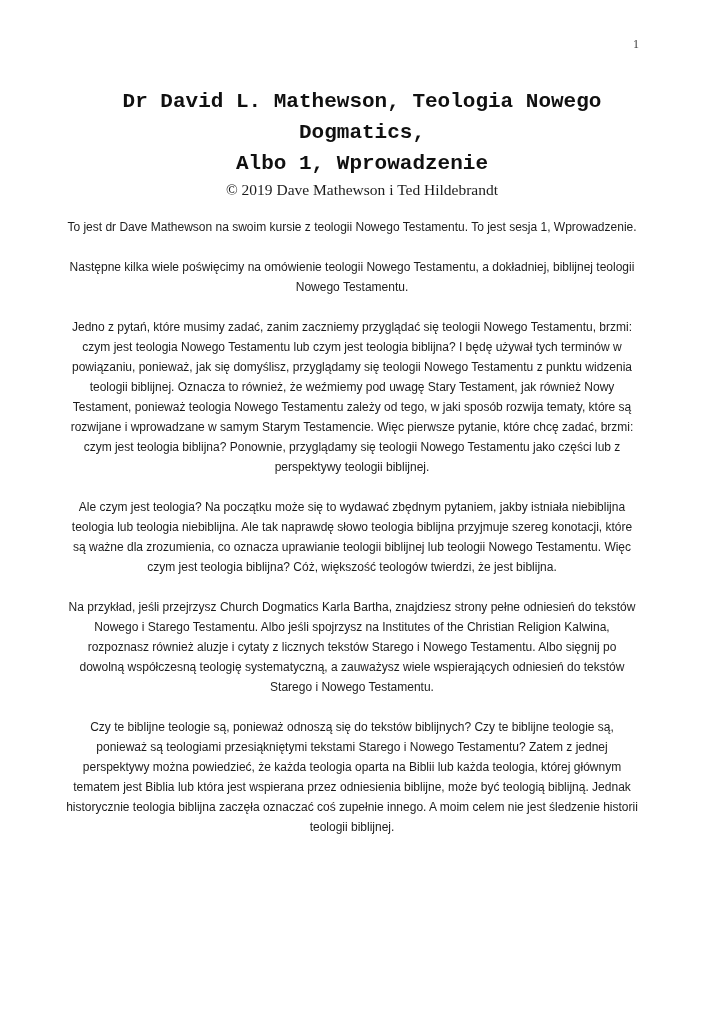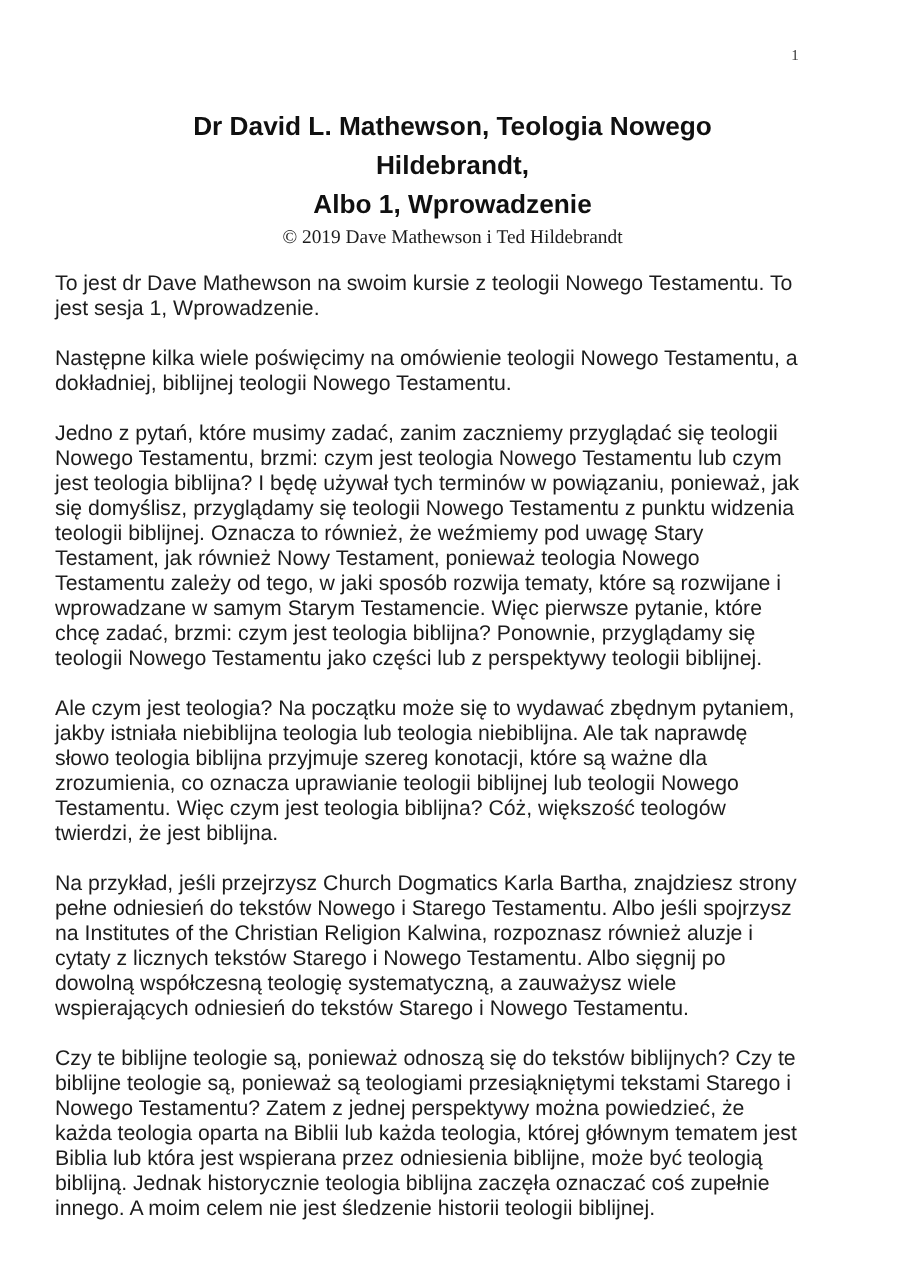--- a/index.html
+++ b/index.html
@@ -28,49 +28,50 @@
   .title-block {
     margin-top: 86px;
     text-align: center;
   }
   .title-line {
     font-size: 21px;
     font-weight: bold;
     line-height: 31px;
     color: #101010;
     letter-spacing: 0px;
+    font-family: Liberation Mono, monospace;
   }
   .copyright {
     font-family: "Liberation Serif", serif;
     font-size: 15.5px;
     line-height: 20px;
     color: #1c1c1c;
     margin-top: 1px;
   }
   .body-text {
-    margin: 17px 84px 0 44px;
-    font-size: 17px;
+    margin: 17px 84px 0 64px;
+    font-size: 12px;
     line-height: 20px;
-    text-align: left;
+    text-align: center;
   }
   .body-text p {
     margin: 0 0 20px 0;
     padding: 0;
   }
 </style>
 </head>
 <body>
 
 <div class="page">
 
   <div class="page-number">1</div>
 
   <div class="title-block">
     <div class="title-line">Dr David L. Mathewson, Teologia Nowego</div>
-    <div class="title-line">Hildebrandt,</div>
+    <div class="title-line">Dogmatics,</div>
     <div class="title-line">Albo 1, Wprowadzenie</div>
     <div class="copyright">© 2019 Dave Mathewson i Ted Hildebrandt</div>
   </div>
 
   <div class="body-text">
     <p>To jest dr Dave Mathewson na swoim kursie z teologii Nowego Testamentu. To jest sesja 1, Wprowadzenie.</p>
     <p>Następne kilka wiele poświęcimy na omówienie teologii Nowego Testamentu, a dokładniej, biblijnej teologii Nowego Testamentu.</p>
     <p>Jedno z pytań, które musimy zadać, zanim zaczniemy przyglądać się teologii Nowego Testamentu, brzmi: czym jest teologia Nowego Testamentu lub czym jest teologia biblijna? I będę używał tych terminów w powiązaniu, ponieważ, jak się domyślisz, przyglądamy się teologii Nowego Testamentu z punktu widzenia teologii biblijnej. Oznacza to również, że weźmiemy pod uwagę Stary Testament, jak również Nowy Testament, ponieważ teologia Nowego Testamentu zależy od tego, w jaki sposób rozwija tematy, które są rozwijane i wprowadzane w samym Starym Testamencie. Więc pierwsze pytanie, które chcę zadać, brzmi: czym jest teologia biblijna? Ponownie, przyglądamy się teologii Nowego Testamentu jako części lub z perspektywy teologii biblijnej.</p>
     <p>Ale czym jest teologia? Na początku może się to wydawać zbędnym pytaniem, jakby istniała niebiblijna teologia lub teologia niebiblijna. Ale tak naprawdę słowo teologia biblijna przyjmuje szereg konotacji, które są ważne dla zrozumienia, co oznacza uprawianie teologii biblijnej lub teologii Nowego Testamentu. Więc czym jest teologia biblijna? Cóż, większość teologów twierdzi, że jest biblijna.</p>
     <p>Na przykład, jeśli przejrzysz Church Dogmatics Karla Bartha, znajdziesz strony pełne odniesień do tekstów Nowego i Starego Testamentu. Albo jeśli spojrzysz na Institutes of the Christian Religion Kalwina, rozpoznasz również aluzje i cytaty z licznych tekstów Starego i Nowego Testamentu. Albo sięgnij po dowolną współczesną teologię systematyczną, a zauważysz wiele wspierających odniesień do tekstów Starego i Nowego Testamentu.</p>

